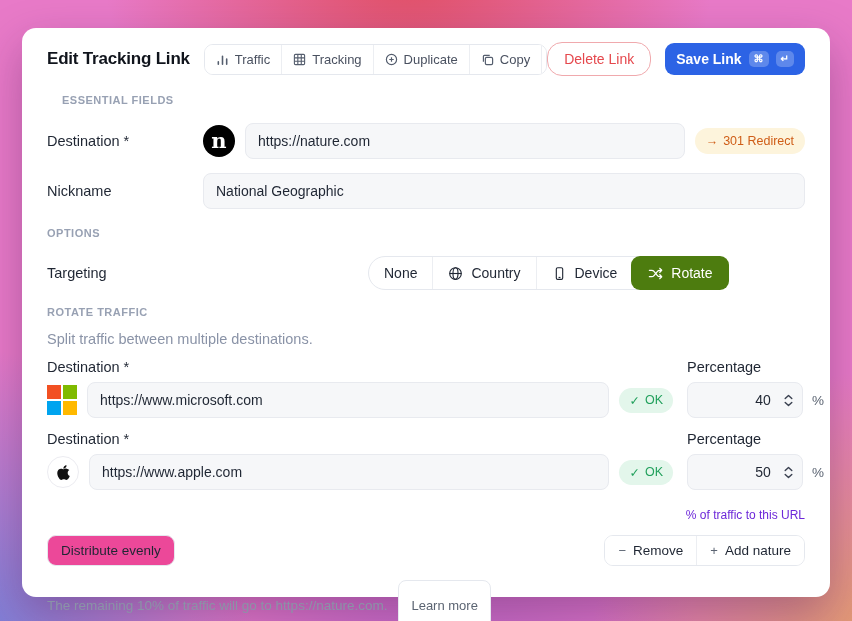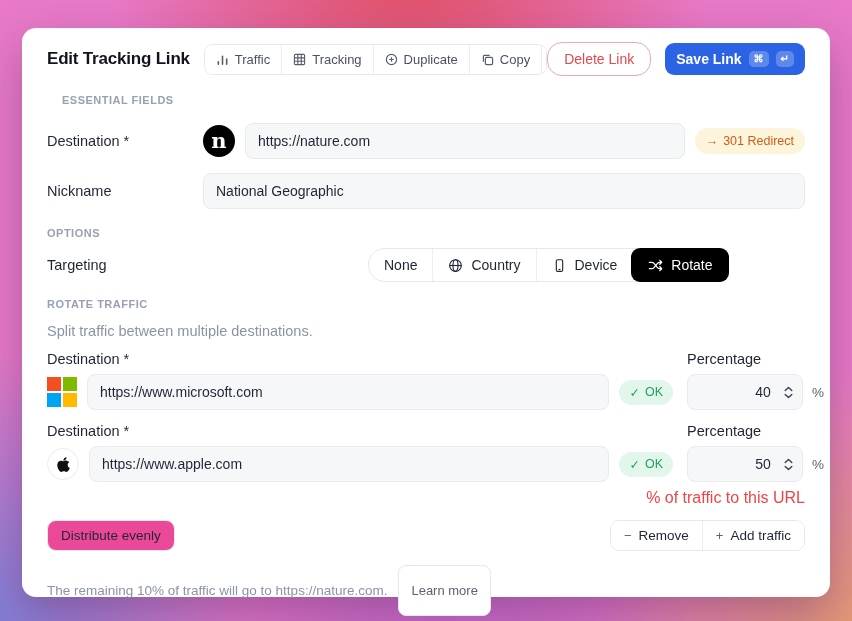--- a/index.html
+++ b/index.html
@@ -29,59 +29,59 @@
        background:#fff; border:none; border-left:1px solid #eceef2; cursor:pointer; font-family:inherit; white-space:nowrap; }
   .tb:first-child{ border-left:none; }
   .tb svg{ display:block; }
   .btn-delete{ margin-left:auto; background:#fff; border:1px solid #f0a9ad; color:#e5484d; border-radius:15px;
        padding:8px 16px; font-size:14px; font-weight:500; font-family:inherit; cursor:pointer; white-space:nowrap; }
   .btn-save{ margin-left:14px; background:#2c63e5; border:none; color:#fff; border-radius:9px; padding:8px 11px;
        font-size:14px; font-weight:600; display:flex; align-items:center; gap:7px; font-family:inherit; cursor:pointer; white-space:nowrap; }
   .kbd{ background:rgba(255,255,255,.24); border-radius:5px; font-size:10px; padding:3px 5px; line-height:1; }
   
   .section{ font-size:11px; font-weight:700; color:#98a1b3; letter-spacing:.5px; line-height:13px; }
-  .sec1{ margin:16px 0 16px;padding-left:15px; } .sec2{ margin:18px 0 8px; } .sec3{ margin:16px 0 12px; }
+  .sec1{ margin:16px 0 16px;padding-left:15px; } .sec2{ margin:18px 0 16px; } .sec3{ margin:16px 0 12px; }
   .frow{ display:flex; align-items:center; }
   .flabel{ width:156px; flex-shrink:0; font-size:14.5px; color:#1f2633; }
   .dest-line{ display:flex; align-items:center; gap:10px; flex:1; min-width:0; }
   .favicon-nature{ width:32px; height:32px; border-radius:50%; background:#000; color:#fff; flex-shrink:0;
        display:flex; align-items:center; justify-content:center;
        font-family:"DejaVu Serif", serif; font-weight:700; font-size:21px; line-height:1; padding-bottom:2px; }
   .input{ height:36px; background:#f6f7f9; border:1px solid #e8eaef; border-radius:8px; padding:0 12px;
        font-size:14px; color:#1f2633; font-family:inherit; width:100%; }
   .grow{ flex:1; min-width:0; }
   .badge-redirect{ flex-shrink:0; background:#fdf4dc; color:#cf5d17; font-size:12.5px; border-radius:99px;
        padding:6px 11px; display:flex; align-items:center; gap:5px; white-space:nowrap; }
   .mb14{ margin-bottom:14px; } .mb0{ margin-bottom:0; }
   .desc{ font-size:14.5px; color:#8a93a7; margin-bottom:12px; }
   
   .seg{ display:flex; border:1px solid #e5e8ee; border-radius:17px; margin-left:165px; background:#fff; }
   .seg-btn{ display:flex; align-items:center; gap:8px; padding:8px 15px; font-size:14px; color:#1f2633;
        background:transparent; border:none; border-left:1px solid #eceef2; font-family:inherit; cursor:pointer; white-space:nowrap; }
   .seg-btn:first-child{ border-left:none; }
-  .seg-btn.selected{ background:#000000; color:#fff; border-radius:9px; margin:-1px; border-left-color:transparent; padding:9px 16px; }
+  .seg-btn.selected{ background:#4d7c0f; color:#fff; border-radius:9px; margin:-1px; border-left-color:transparent; padding:9px 16px; }
   
   .rrow{ display:flex; align-items:flex-start; margin-bottom:13px; }
   .rr-left{ flex:1; min-width:0; }
   .rr-label{ font-size:14.5px; color:#1f2633; margin-bottom:7px; }
   .rr-line{ display:flex; align-items:center; gap:10px; }
   .ms-logo{ width:30px; height:30px; display:grid; grid-template-columns:1fr 1fr; grid-template-rows:1fr 1fr; gap:2px; flex-shrink:0; }
   .ms-logo i{ display:block; }
   .apple-logo{ width:32px; height:32px; border-radius:50%; border:1px solid #ececf1; background:#fff; flex-shrink:0;
        display:flex; align-items:center; justify-content:center; }
   .badge-ok{ flex-shrink:0; background:#e3f6eb; color:#21a05c; font-size:12.5px; border-radius:99px;
        padding:5px 10px; display:flex; align-items:center; gap:5px; white-space:nowrap; }
   .rr-right{ width:118px; flex-shrink:0; margin-left:14px; display:flex; flex-direction:column; align-items:flex-start; }
   .pct-line{ display:flex; align-items:center; }
   .pct-box{ display:flex; align-items:center; justify-content:flex-end; background:#f6f7f9; border:1px solid #e8eaef;
        border-radius:8px; height:36px; width:116px; padding:0 8px; }
   .pct-input{ width:40px; border:none; background:transparent; text-align:center; font-size:14px; color:#1f2633; font-family:inherit; }
   .stepper{ display:flex; align-items:center; justify-content:center; cursor:pointer; }
   .pct-unit{ font-size:13.5px; color:#5b6472; margin-left:9px; }
-  .helper{ margin-top:7px; font-size:16px; color:#ef4444; white-space:nowrap; align-self:flex-end; }
+  .helper{ margin-top:18px; font-size:12px; color:#6d28d9; white-space:nowrap; align-self:flex-end; }
   
   .actions{ display:flex; align-items:center; margin-top:5px; }
   .btn-light{ background:#ec4899; border:1px solid #e5e8ee; border-radius:9px; padding:7px 13px; font-size:13.5px;
        color:#1f2633; font-family:inherit; cursor:pointer; white-space:nowrap; }
   .group-right{ margin-left:auto; display:flex; border:1px solid #e5e8ee; border-radius:9px; overflow:hidden; background:#fff; }
   .group-right button{ background:#fff; border:none; border-left:1px solid #eceef2; padding:7px 13px; font-size:13.5px;
        color:#1f2633; display:flex; align-items:center; gap:7px; font-family:inherit; cursor:pointer; white-space:nowrap; }
   .group-right button:first-child{ border-left:none; }
   .sign{ color:#5b6472; font-size:13px; }
   
@@ -288,21 +288,21 @@
 
   <div class="actions">
     <button class="btn-light">Distribute evenly</button>
     <div class="group-right">
       <button>
         <span class="sign">−</span>
         <span>Remove</span>
       </button>
       <button>
         <span class="sign">+</span>
-        <span>Add traffic</span>
+        <span>Add nature</span>
       </button>
     </div>
   </div>
 
   <div class="footer">
     <span class="footer-text">The remaining 10% of traffic will go to https://nature.com.</span>
     <button class="btn-learn">Learn more</button>
   </div>
 
 </div>

